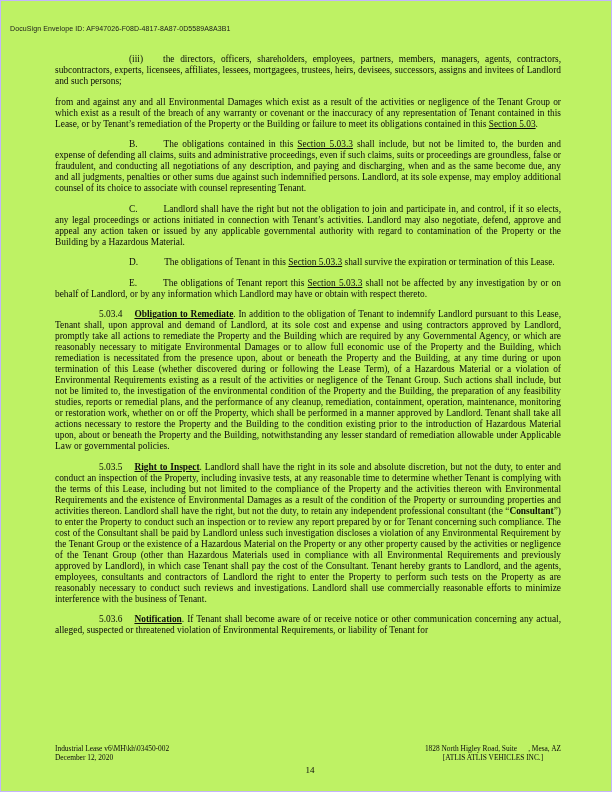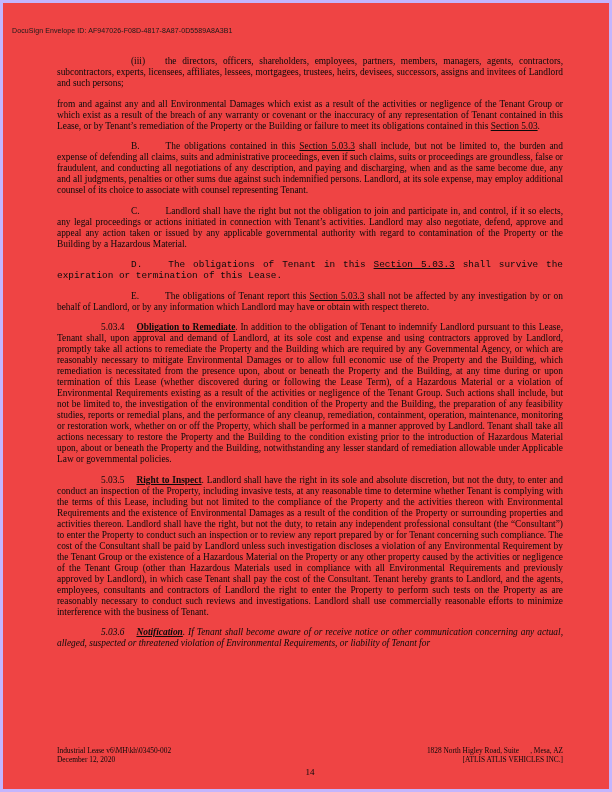--- a/index.html
+++ b/index.html
@@ -1,22 +1,22 @@
 <!DOCTYPE html>
 <html><head>
 <meta charset="utf-8">
 <style>
   * { margin: 0; padding: 0; box-sizing: border-box; }
   html, body { background: #ffffff; }
   .page {
     position: relative;
     width: 612px;
     height: 792px;
-    background: #ef4444;
-    border: 3px solid #c4b5fd;
+    background: #bef264;
+    border: 1px solid #c4b5fd;
     overflow: hidden;
     font-family: "Liberation Serif", serif;
     color: #0a0a0a;
   }
   .docusign-id {
     position: absolute;
     top: 24px;
     left: 9px;
     font-family: "Liberation Sans", sans-serif;
     font-size: 7px;
@@ -28,36 +28,36 @@
     top: 53px;
     left: 54px;
     width: 506px;
     font-size: 9.4px;
     line-height: 11px;
     text-align: justify;
   }
   .para { margin: 0 0 9.5px 0; }
   .para:last-child { margin-bottom: 0; }
   .tab { display: inline-block; }
-  .b  { font-weight: normal; }
+  .b  { font-weight: bold; }
   .u  { text-decoration: underline; }
   .bu { font-weight: bold; text-decoration: underline; }
   .footer {
     position: absolute;
     top: 743px;
     left: 54px;
     width: 506px;
     display: flex;
     justify-content: space-between;
     font-size: 7.4px;
     line-height: 9.4px;
     gap: 41px;
   }
   .footer-left  { text-align: left; }
-  .footer-right { text-align: right; }
+  .footer-right { text-align: center; }
   .page-number {
     position: absolute;
     top: 764px;
     left: 8px;
     right: 0;
     text-align: center;
     font-size: 9px;
   }
 </style>
 </head>
@@ -65,25 +65,25 @@
 
 <div class="page">
 
   <div class="docusign-id">DocuSign Envelope ID: AF947026-F08D-4817-8A87-0D5589A8A3B1</div>
 
   <div class="doc-body">
       <p class="para" style="text-indent: 74px;"><span>(iii)</span><span class="tab" style="width: 20px;"></span><span>the directors, officers, shareholders, employees, partners, members, managers, agents, contractors, subcontractors, experts, licensees, affiliates, lessees, mortgagees, trustees, heirs, devisees, successors, assigns and invitees of Landlord and such persons;</span></p>
       <p class="para"><span>from and against any and all Environmental Damages which exist as a result of the activities or negligence of the Tenant Group or which exist as a result of the breach of any warranty or covenant or the inaccuracy of any representation of Tenant contained in this Lease, or by Tenant’s remediation of the Property or the Building or failure to meet its obligations contained in this </span><span class="u">Section 5.03</span><span>.</span></p>
       <p class="para" style="text-indent: 74px;"><span>B.</span><span class="tab" style="width: 26px;"></span><span>The obligations contained in this </span><span class="u">Section 5.03.3</span><span> shall include, but not be limited to, the burden and expense of defending all claims, suits and administrative proceedings, even if such claims, suits or proceedings are groundless, false or fraudulent, and conducting all negotiations of any description, and paying and discharging, when and as the same become due, any and all judgments, penalties or other sums due against such indemnified persons. Landlord, at its sole expense, may employ additional counsel of its choice to associate with counsel representing Tenant.</span></p>
       <p class="para" style="text-indent: 74px;"><span>C.</span><span class="tab" style="width: 26px;"></span><span>Landlord shall have the right but not the obligation to join and participate in, and control, if it so elects, any legal proceedings or actions initiated in connection with Tenant’s activities. Landlord may also negotiate, defend, approve and appeal any action taken or issued by any applicable governmental authority with regard to contamination of the Property or the Building by a Hazardous Material.</span></p>
-      <p class="para" style="text-indent: 74px; font-family: Liberation Mono, monospace;"><span>D.</span><span class="tab" style="width: 26px;"></span><span>The obligations of Tenant in this </span><span class="u">Section 5.03.3</span><span> shall survive the expiration or termination of this Lease.</span></p>
+      <p class="para" style="text-indent: 74px;"><span>D.</span><span class="tab" style="width: 26px;"></span><span>The obligations of Tenant in this </span><span class="u">Section 5.03.3</span><span> shall survive the expiration or termination of this Lease.</span></p>
       <p class="para" style="text-indent: 74px;"><span>E.</span><span class="tab" style="width: 26px;"></span><span>The obligations of Tenant report this </span><span class="u">Section 5.03.3</span><span> shall not be affected by any investigation by or on behalf of Landlord, or by any information which Landlord may have or obtain with respect thereto.</span></p>
       <p class="para" style="text-indent: 44px;"><span>5.03.4</span><span class="tab" style="width: 12px;"></span><span class="bu">Obligation to Remediate</span><span>.  In addition to the obligation of Tenant to indemnify Landlord pursuant to this Lease, Tenant shall, upon approval and demand of Landlord, at its sole cost and expense and using contractors approved by Landlord, promptly take all actions to remediate the Property and the Building which are required by any Governmental Agency, or which are reasonably necessary to mitigate Environmental Damages or to allow full economic use of the Property and the Building, which remediation is necessitated from the presence upon, about or beneath the Property and the Building, at any time during or upon termination of this Lease (whether discovered during or following the Lease Term), of a Hazardous Material or a violation of Environmental Requirements existing as a result of the activities or negligence of the Tenant Group.  Such actions shall include, but not be limited to, the investigation of the environmental condition of the Property and the Building, the preparation of any feasibility studies, reports or remedial plans, and the performance of any cleanup, remediation, containment, operation, maintenance, monitoring or restoration work, whether on or off the Property, which shall be performed in a manner approved by Landlord.  Tenant shall take all actions necessary to restore the Property and the Building to the condition existing prior to the introduction of Hazardous Material upon, about or beneath the Property and the Building, notwithstanding any lesser standard of remediation allowable under Applicable Law or governmental policies.</span></p>
       <p class="para" style="text-indent: 44px;"><span>5.03.5</span><span class="tab" style="width: 12px;"></span><span class="bu">Right to Inspect</span><span>.  Landlord shall have the right in its sole and absolute discretion, but not the duty, to enter and conduct an inspection of the Property, including invasive tests, at any reasonable time to determine whether Tenant is complying with the terms of this Lease, including but not limited to the compliance of the Property and the activities thereon with Environmental Requirements and the existence of Environmental Damages as a result of the condition of the Property or surrounding properties and activities thereon.  Landlord shall have the right, but not the duty, to retain any independent professional consultant (the “</span><span class="b">Consultant</span><span>”) to enter the Property to conduct such an inspection or to review any report prepared by or for Tenant concerning such compliance.  The cost of the Consultant shall be paid by Landlord unless such investigation discloses a violation of any Environmental Requirement by the Tenant Group or the existence of a Hazardous Material on the Property or any other property caused by the activities or negligence of the Tenant Group (other than Hazardous Materials used in compliance with all Environmental Requirements and previously approved by Landlord), in which case Tenant shall pay the cost of the Consultant.  Tenant hereby grants to Landlord, and the agents, employees, consultants and contractors of Landlord the right to enter the Property to perform such tests on the Property as are reasonably necessary to conduct such reviews and investigations.  Landlord shall use commercially reasonable efforts to minimize interference with the business of Tenant.</span></p>
-      <p class="para" style="text-indent: 44px; font-style: italic;"><span>5.03.6</span><span class="tab" style="width: 12px;"></span><span class="bu">Notification</span><span>.  If Tenant shall become aware of or receive notice or other communication concerning any actual, alleged, suspected or threatened violation of Environmental Requirements, or liability of Tenant for</span></p>
+      <p class="para" style="text-indent: 44px;"><span>5.03.6</span><span class="tab" style="width: 12px;"></span><span class="bu">Notification</span><span>.  If Tenant shall become aware of or receive notice or other communication concerning any actual, alleged, suspected or threatened violation of Environmental Requirements, or liability of Tenant for</span></p>
     </div>
 
   <div class="footer">
     <div class="footer-left">
       <div>Industrial Lease v6\MH\kh\03450-002</div>
       <div>December 12, 2020</div>
     </div>
     <div class="footer-right">
       <div>1828 North Higley Road, Suite &nbsp;&nbsp;&nbsp;&nbsp;&nbsp;, Mesa, AZ</div>
       <div>[ATLIS ATLIS VEHICLES INC.]</div>

